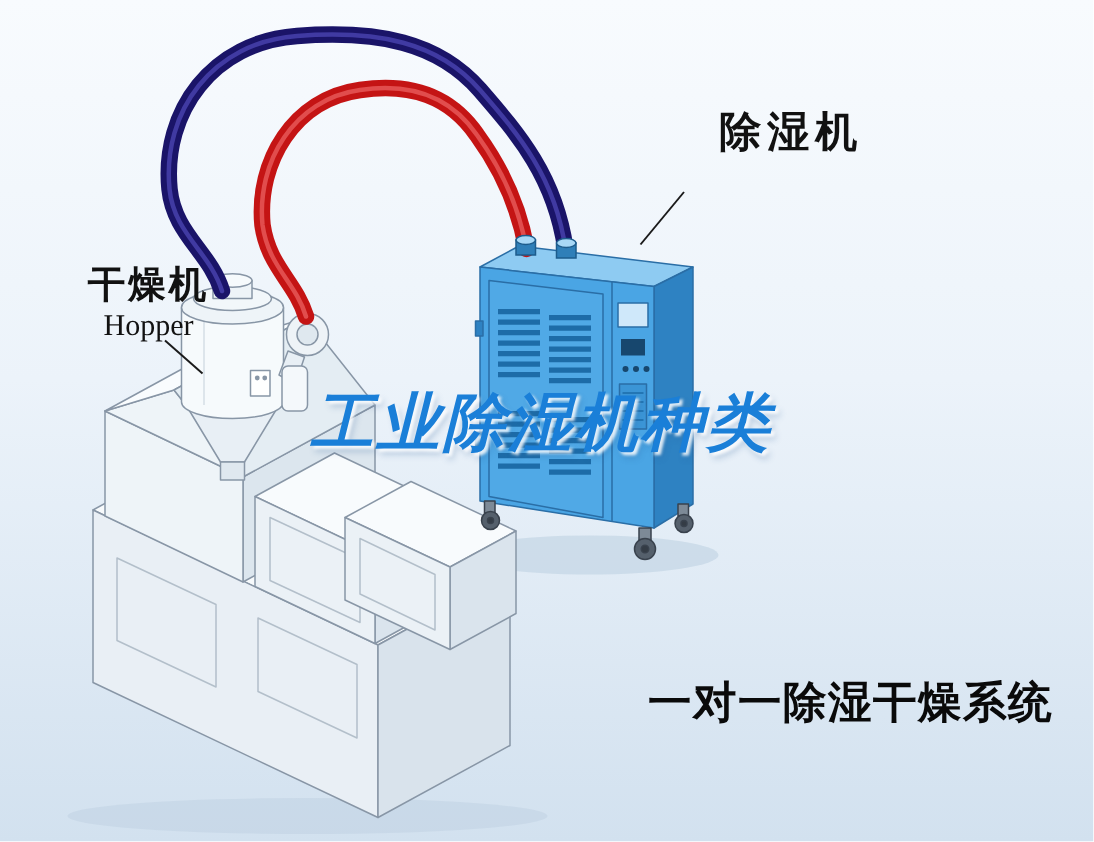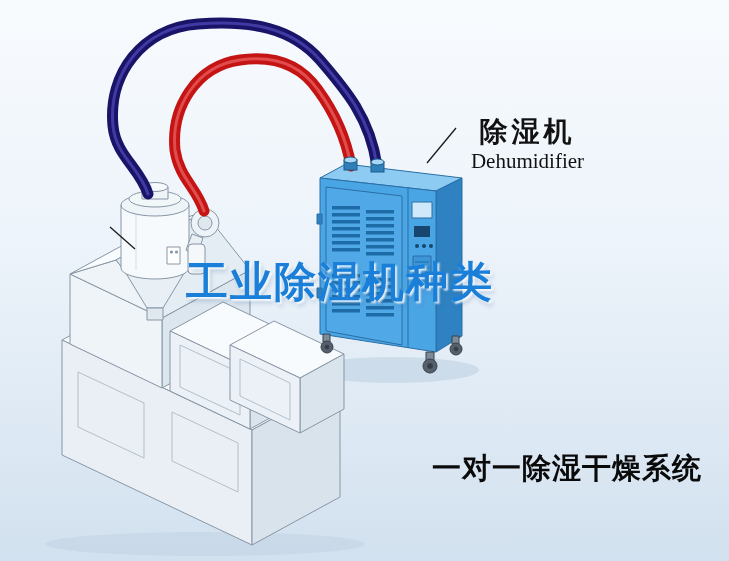--- a/index.html
+++ b/index.html
@@ -2,32 +2,32 @@
 <html><head>
 <meta charset="utf-8">
 <style>
   html,body{margin:0;padding:0;background:#ffffff;}
   .stage{
     position:relative;width:729px;height:561px;overflow:hidden;
     background:linear-gradient(180deg,#f8fbfe 0%,#ecf3fa 45%,#d2e1ef 100%);
     font-family:"Liberation Sans",sans-serif;
   }
   .illustration{position:absolute;left:0;top:0;}
-  .label{position:absolute;color:#111;line-height:1.12;margin-top:44px;}
+  .label{position:absolute;color:#111;line-height:1.12;}
   .label .cn{font-weight:bold;}
   .label .en{font-family:"Liberation Serif",serif;font-weight:normal;}
   .dryer-label{left:44px;top:176px;width:110px;text-align:center;}
   .dryer-label .cn{font-size:25px;letter-spacing:2px;}
   .dryer-label .en{font-size:20px;margin-top:2px;}
   .dehu-label{left:450px;top:72px;width:155px;text-align:center;}
   .dehu-label .cn{font-size:28px;letter-spacing:4px;}
   .dehu-label .en{font-size:21px;margin-top:3px;}
   .watermark{
-    position:absolute;left:186px;top:254px;width:340px;
-    font-size:42px;font-weight:bold;letter-spacing:2px;
+    position:absolute;left:207px;top:254px;width:340px;
+    font-size:42px;font-weight:bold;font-style:italic;letter-spacing:2px;
     text-shadow:2px 2px 2px rgba(255,255,255,.85), 3px 4px 4px rgba(40,90,150,.25);
     white-space:nowrap;
   }
   .caption{position:absolute;left:412px;top:449px;width:310px;text-align:center;color:#0a0a0a;}
   .caption .cn{font-size:29px;font-weight:bold;letter-spacing:1px;}
   .caption .en{font-size:21px;font-family:"Liberation Serif",serif;margin-top:7px;}
 </style>
 </head>
 <body>
 
@@ -162,24 +162,27 @@
       <rect x="371" y="162" width="13" height="10" fill="#2f7fb8"></rect>
       <ellipse cx="377.5" cy="162" rx="6.5" ry="3" fill="#a8d8f6"></ellipse>
     </g>
 
     <g stroke="#1a1a1a" stroke-width="1.3">
       <line x1="456" y1="128" x2="427" y2="163"></line>
       <line x1="110" y1="227" x2="135" y2="249"></line>
     </g>
   </svg>
 
+  <div class="label dryer-label">
+    <div class="cn">干燥机</div>
+    <div class="en">Hopper</div>
+  </div>
 
   <div class="label dehu-label">
     <div class="cn">除湿机</div>
-    <div class="en">Dehumidifier</div>
   </div>
 
   <div class="watermark" style="color: rgb(26, 127, 216);">工业除湿机种类</div>
 
   <div class="caption">
     <div class="cn">一对一除湿干燥系统</div>
   </div>
 
 </div>
 

